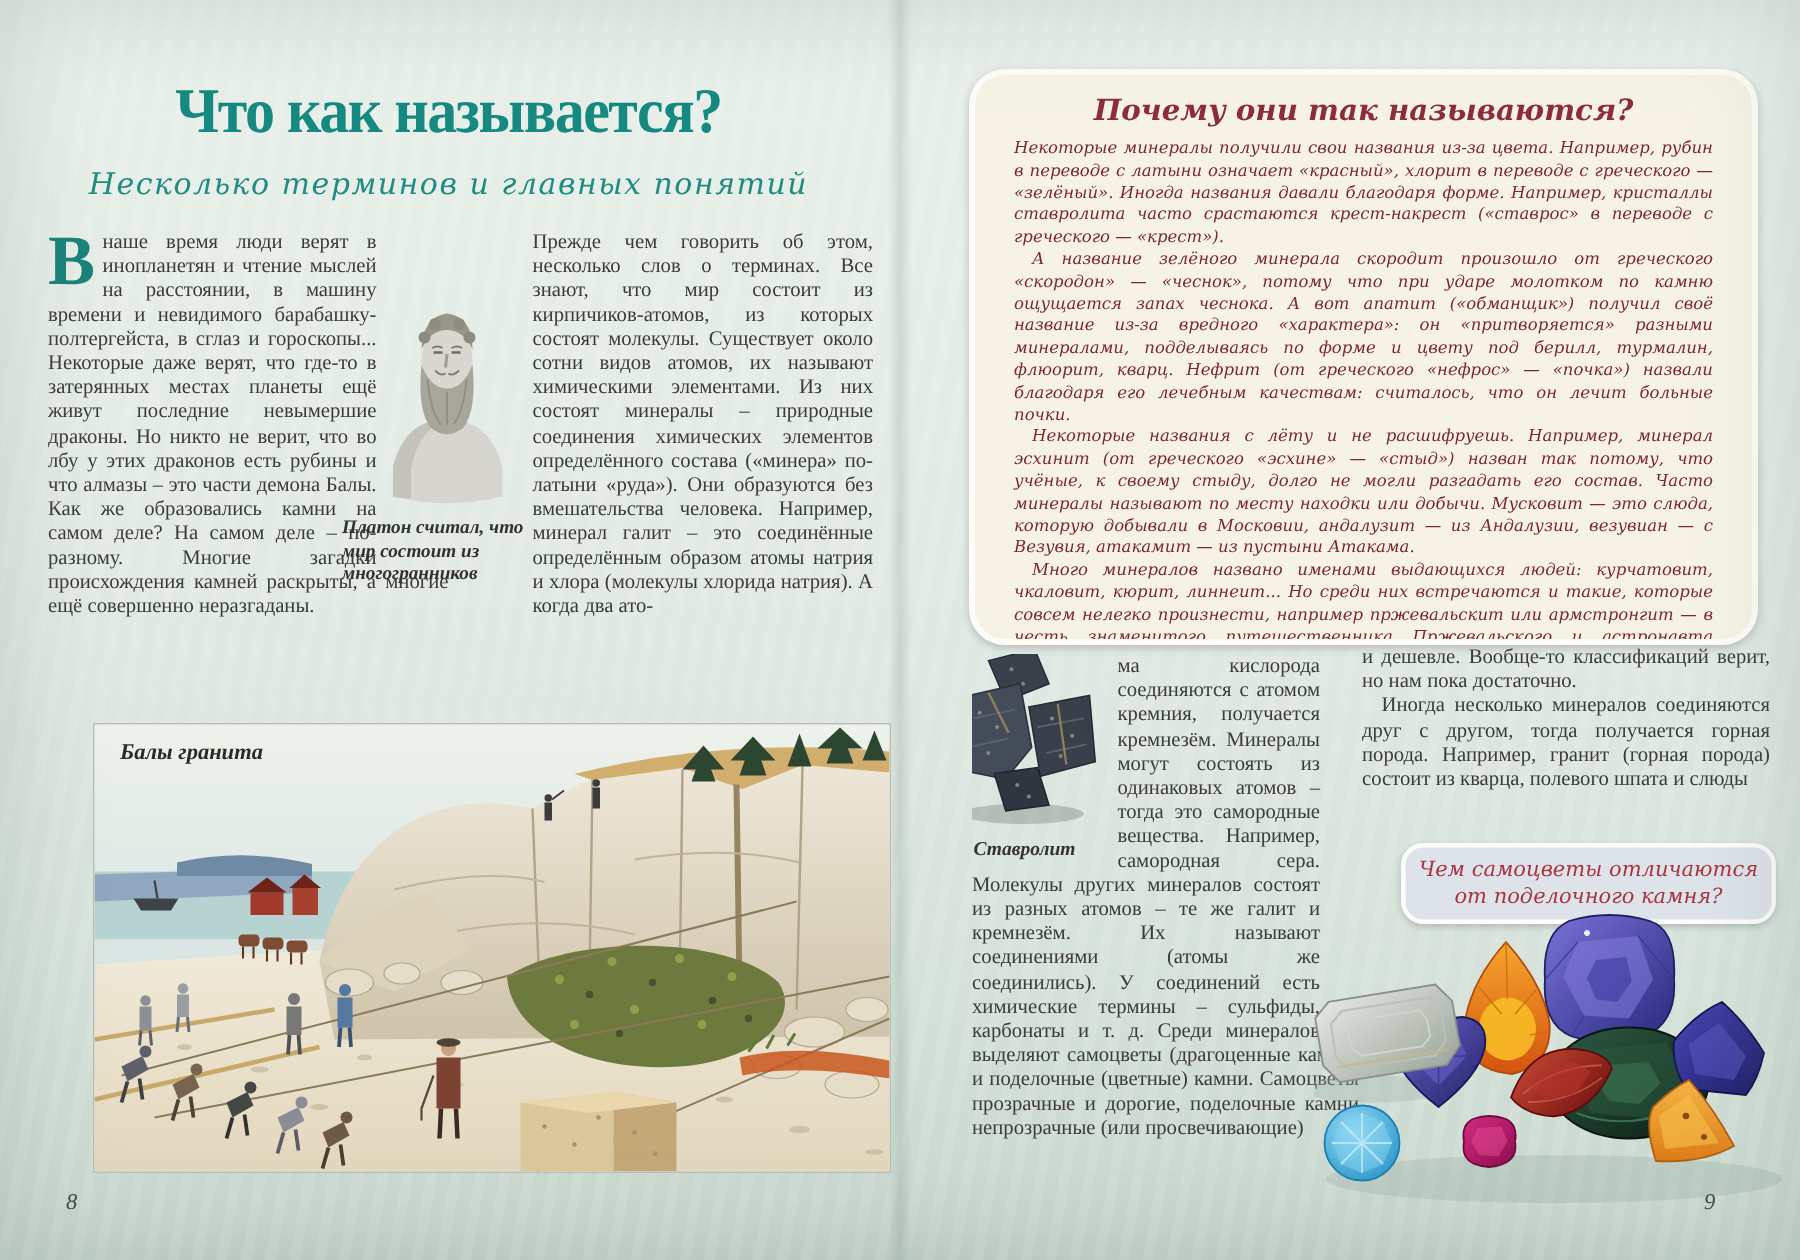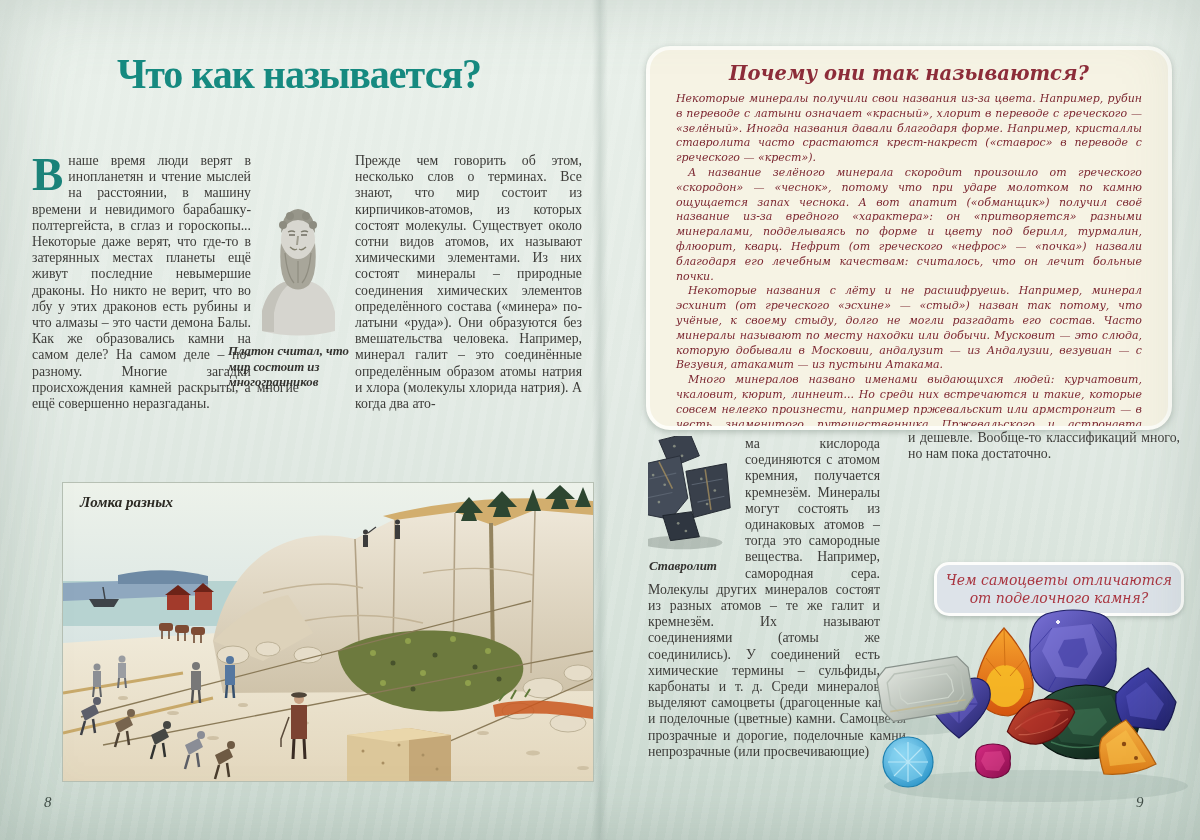--- a/index.html
+++ b/index.html
@@ -66,20 +66,21 @@
     font-family:"DejaVu Serif", serif; padding:2px 0;}
   .gems{left:876px; top:596px; width:324px; height:216px;}
 </style>
 </head>
 <body>
 
 <div class="spread">
   <div class="spine"></div>
 
   <div class="abs title">Что как называется?</div>
+  <div class="abs subtitle">Несколько терминов и главных понятий</div>
 
   <div class="abs col1 bodytext">
     <span class="cut-r"></span>
     <span class="dropcap">В</span><span> наше время люди верят в инопланетян и чтение мыслей на расстоянии, в машину времени и невидимого барабашку-полтергейста, в сглаз и гороскопы... Некоторые даже верят, что где-то в затерянных местах планеты ещё живут последние невымершие драконы. Но никто не верит, что во лбу у этих драконов есть рубины и что алмазы – это части демона Балы. Как же образовались камни на самом деле? На самом деле – по-разному. Многие загадки происхождения камней раскрыты, а многие ещё совершенно неразгаданы.</span>
   </div>
 
   <div class="abs col2 bodytext">
     <span class="cut-l"></span>
     <span>Прежде чем говорить об этом, несколько слов о терминах. Все знают, что мир состоит из кирпичиков-атомов, из которых состоят молекулы. Существует около сотни видов атомов, их называют химическими элементами. Из них состоят минералы – природные соединения химических элементов определённого состава («минера» по-латыни «руда»). Они образуются без вмешательства человека. Например, минерал галит – это соединённые определённым образом атомы натрия и хлора (молекулы хлорида натрия). А когда два ато-</span>
   </div>
@@ -263,21 +264,21 @@
             <circle cx="320" cy="280" r="1.5"></circle>
             <circle cx="336" cy="262" r="1.5"></circle>
             <circle cx="360" cy="272" r="1.5"></circle>
             <circle cx="374" cy="286" r="1.5"></circle>
           </g>
       </g>
       <path d="M430,222 Q470,212 530,224 L530,236 Q470,226 432,234 Z" fill="#c9571f" opacity="0.85"></path>
       <path d="M436,218 l6,-8 M448,216 l5,-9 M462,214 l5,-8" stroke="#5f7a3a" stroke-width="2"></path>
     </svg>
   </div>
-  <div class="abs painting-cap">Ломка разных</div>
+  <div class="abs painting-cap">Балы гранита</div>
   <div class="abs pageno pn-left">8</div>
 
   <div class="abs infobox">
     <h2>Почему они так называются?</h2>
     <p>Некоторые минералы получили свои названия из-за цвета. Например, рубин в переводе с латыни означает «красный», хлорит в переводе с греческого — «зелёный». Иногда названия давали благодаря форме. Например, кристаллы ставролита часто срастаются крест-накрест («ставрос» в переводе с греческого — «крест»).</p>
     <p>А название зелёного минерала скородит произошло от греческого «скородон» — «чеснок», потому что при ударе молотком по камню ощущается запах чеснока. А вот апатит («обманщик») получил своё название из-за вредного «характера»: он «притворяется» разными минералами, подделываясь по форме и цвету под берилл, турмалин, флюорит, кварц. Нефрит (от греческого «нефрос» — «почка») назвали благодаря его лечебным качествам: считалось, что он лечит больные почки.</p>
     <p>Некоторые названия с лёту и не расшифруешь. Например, минерал эсхинит (от греческого «эсхине» — «стыд») назван так потому, что учёные, к своему стыду, долго не могли разгадать его состав. Часто минералы называют по месту находки или добычи. Мусковит — это слюда, которую добывали в Московии, андалузит — из Андалузии, везувиан — с Везувия, атакамит — из пустыни Атакама.</p>
     <p>Много минералов названо именами выдающихся людей: курчатовит, чкаловит, кюрит, линнеит... Но среди них встречаются и такие, которые совсем нелегко произнести, например пржевальскит или армстронгит — в честь знаменитого путешественника Пржевальского и астронавта Армстронга. То ли дело азурит — в переводе с древнекитайского «девушка с синим станом»...</p>
   </div>
 
@@ -304,21 +305,22 @@
             <circle cx="54" cy="26" r="1.4"></circle>
         </g>
       </svg>
       <span class="stauro-cap" style="display:block">Ставролит</span>
     </span>
     <span class="gem-cut"></span>
     <span>ма кислорода соединяются с атомом кремния, получается кремнезём. Минералы могут состоять из одинаковых атомов – тогда это самородные вещества. Например, самородная сера. Молекулы других минералов состоят из разных атомов – те же галит и кремнезём. Их называют соединениями (атомы же соединились). У соединений есть химические термины – сульфиды, карбонаты и т. д. Среди минералов выделяют самоцветы (драгоценные камни) и поделочные (цветные) камни. Самоцветы прозрачные и дорогие, поделочные камни непрозрачные (или просвечивающие)</span>
   </div>
 
   <div class="abs rightcol bodytext">
-    <p>и дешевле. Вообще-то классификаций много, но нам пока достаточно.</p>
+    <p>и дешевле. Вообще-то классификаций верит, но нам пока достаточно.</p>
+    <p>Иногда несколько минералов соединяются друг с другом, тогда получается горная порода. Например, гранит (горная порода) состоит из кварца, полевого шпата и слюды</p>
   </div>
 
   <div class="abs qbox">Чем самоцветы отличаются от поделочного камня?</div>
 
   <div class="abs gems">
     <svg width="324" height="216" viewBox="0 0 324 216">
       <defs>
         <linearGradient id="gvio" x1="0" y1="0" x2="1" y2="1">
             <stop offset="0" stop-color="#7a72d8"></stop>
             <stop offset="1" stop-color="#28287c"></stop>

